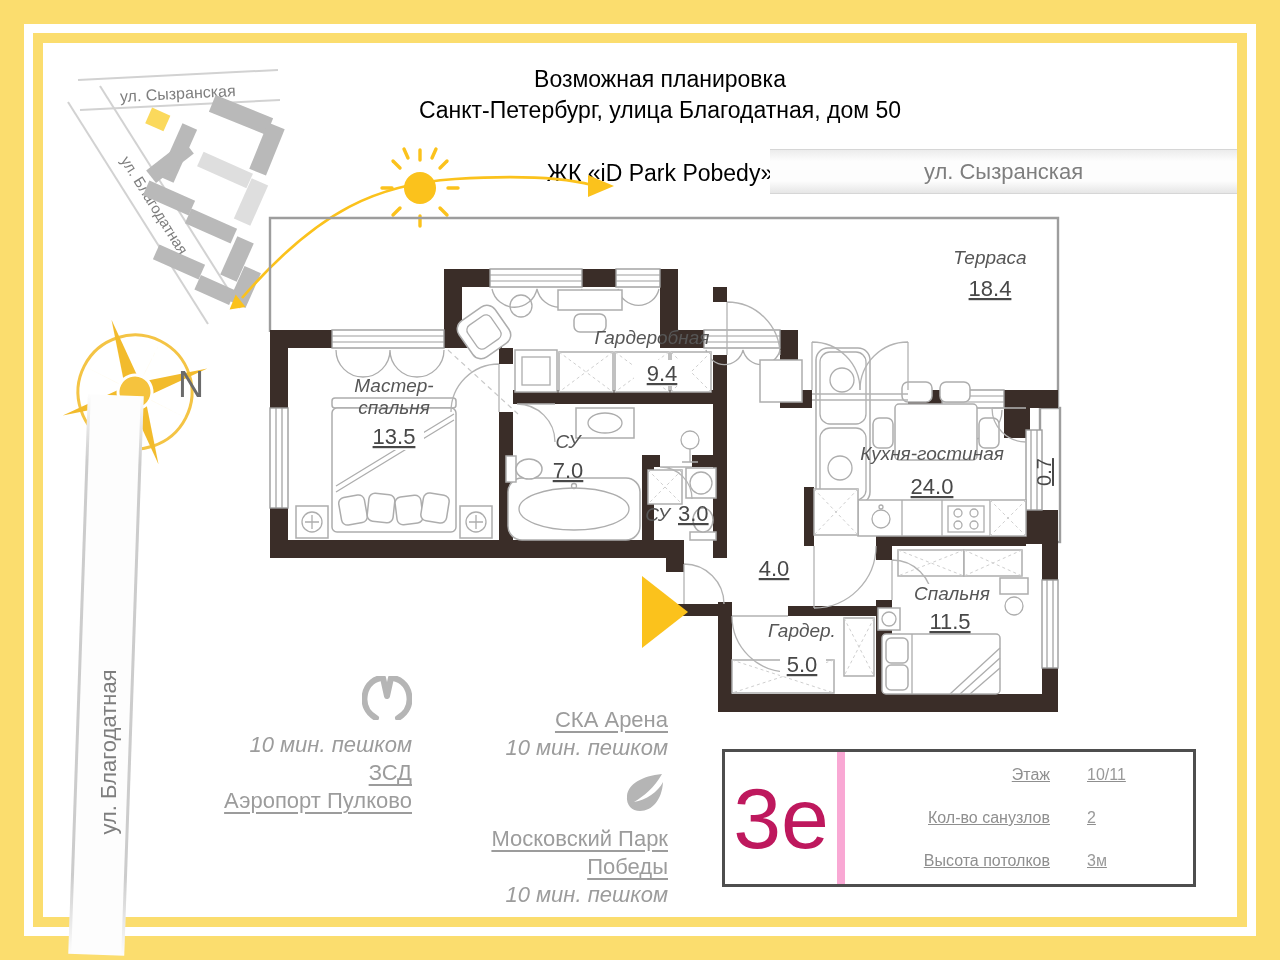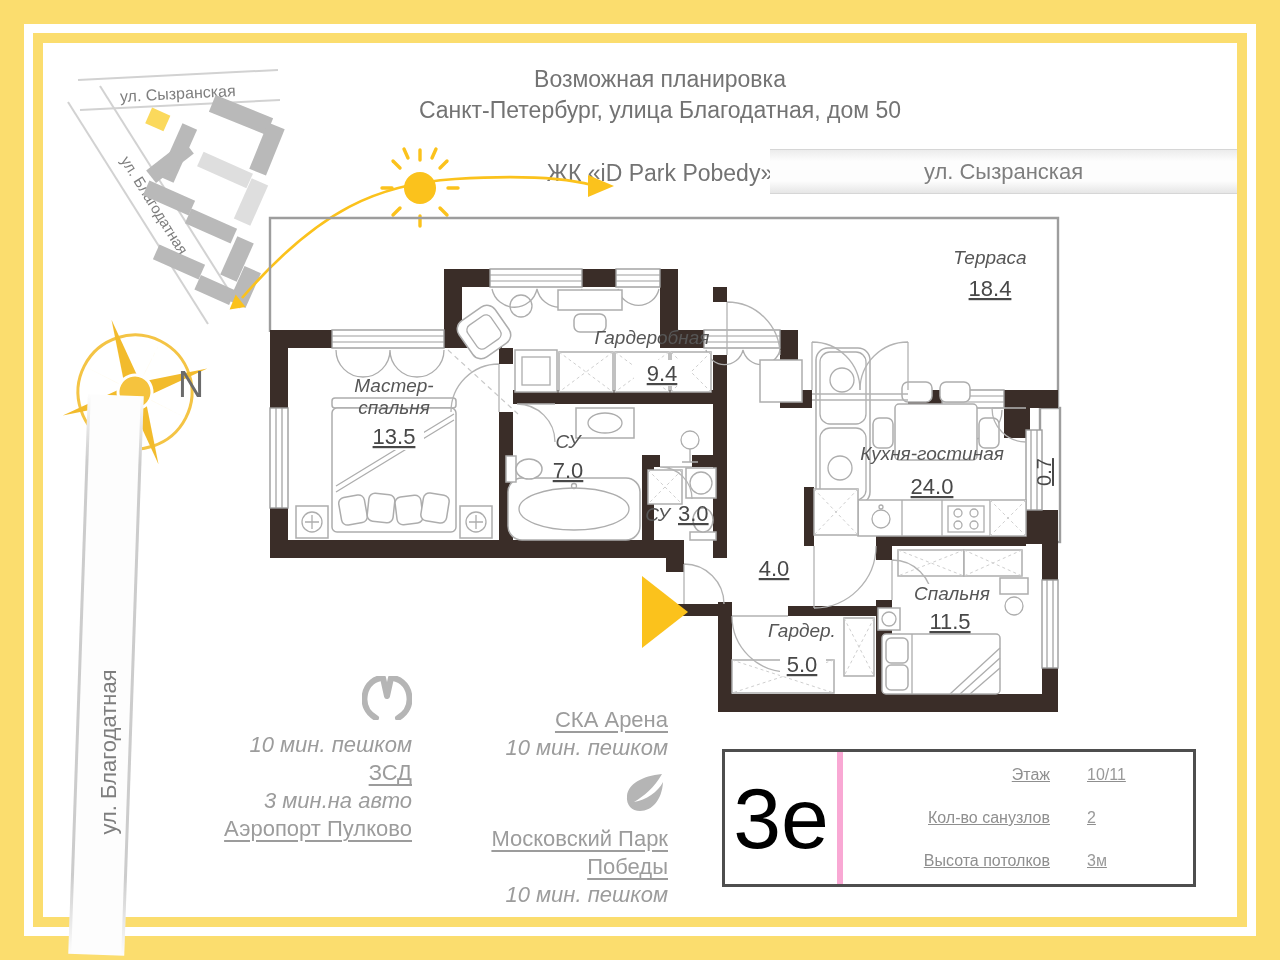--- a/index.html
+++ b/index.html
@@ -6,21 +6,21 @@
   body{
     width:1280px;height:960px;position:relative;overflow:hidden;
     background:#FBDD6E;
     font-family:"Liberation Sans",sans-serif;
   }
   #frame-line{position:absolute;left:24px;top:24px;right:24px;bottom:24px;border:9px solid #fff;}
   #content{position:absolute;left:43px;top:43px;right:43px;bottom:43px;background:#fff;}
   .abs{position:absolute;}
 
   
-  #title{left:300px;top:64px;width:720px;text-align:center;color:#737373;font-size:23px;line-height:31px;}
+  #title{left:300px;top:64px;width:720px;text-align:center;color:#000000;font-size:23px;line-height:31px;}
   #title .complex{text-underline-offset:5px;margin-top:32px;}
 
   
   #street-band{left:770px;top:149px;width:467px;height:43px;
     background:linear-gradient(#ececec,#fdfdfd 26%,#fdfdfd 72%,#e6e6e6);
     border-top:1px solid #d6d6d6;border-bottom:1px solid #d6d6d6;
     color:#7e7e7e;font-size:22px;display:flex;align-items:center;justify-content:center;}
 
   
   #vroad{left:78px;top:395px;width:56px;height:560px;background:#fdfdfd;transform:rotate(2deg);}
@@ -36,22 +36,22 @@
   
   .tblock{text-align:right;color:#9c9c9c;font-size:22px;line-height:28px;}
   #transport-left{left:112px;top:676px;width:300px;}
   #transport-mid{left:412px;top:706px;width:256px;}
   .tname{text-decoration:underline;text-underline-offset:4px;}
   .ttime{font-style:italic;}
   .ticon{margin:0 auto 4px auto;}
 
   
   #info-box{left:722px;top:749px;width:468px;height:132px;border:3px solid #4e4e4e;display:flex;background:#fff;}
-  #info-logo{width:112px;border-right:6px solid #f9a8d4;display:flex;align-items:center;justify-content:center;
-    font-size:86px;color:#000000;}
+  #info-logo{width:112px;border-right:8px solid #f9a8d4;display:flex;align-items:center;justify-content:center;
+    font-size:86px;color:#be185d;}
   #info-rows{flex:1;padding:9px 20px 9px 22px;display:flex;flex-direction:column;justify-content:space-between;}
   .info-row{display:flex;justify-content:flex-end;font-size:16px;color:#8f8f8f;line-height:28px;text-decoration:underline;}
   .info-row .val{width:86px;text-align:left;color:#999;margin-left:37px;}
 
   
   .wall{fill:#3A2D28;}
   .thin{fill:none;stroke:#9D9D9D;stroke-width:2.4;}
   .f{fill:#fff;stroke:#ADADAD;stroke-width:1.5;}
   .fl{fill:none;stroke:#ADADAD;stroke-width:1.3;}
   .winr{fill:#fff;stroke:#9D9D9D;stroke-width:1.4;}
@@ -411,21 +411,20 @@
     <div class="edge r"></div>
 </div>
 <div id="vroad-label" class="abs">ул. Благодатная</div>
 
 <div id="transport-left" class="abs tblock">
   <svg class="ticon" width="50" height="44" viewBox="0 0 50 44">
     <path d="M14,42 C5,37 1,28 3,18 C5,8 13,2 21,2 L25,20 L29,2 C37,2 45,8 47,18 C49,28 45,37 36,42" fill="none" stroke="#b5b5b5" stroke-width="6" stroke-linecap="round" stroke-linejoin="round"></path>
   </svg>
   <div class="ttime">10 мин. пешком</div>
   <div class="tname">ЗСД</div>
-  <div class="ttime">3 мин.на авто</div>
   <div class="tname">Аэропорт Пулково</div>
 </div>
 
 <div id="transport-mid" class="abs tblock">
   <div class="tname">СКА Арена</div>
   <div class="ttime">10 мин. пешком</div>
   <svg class="ticon" style="margin-top:10px" width="46" height="42" viewBox="0 0 46 42">
     <path d="M40,2 C20,4 6,12 5,24 C4,33 10,39 18,39 C30,39 40,28 41,10 C36,20 24,28 12,30 C22,24 32,16 40,2 Z" fill="#b5b5b5"></path>
   </svg>
   <div class="tname">Московский Парк</div>

